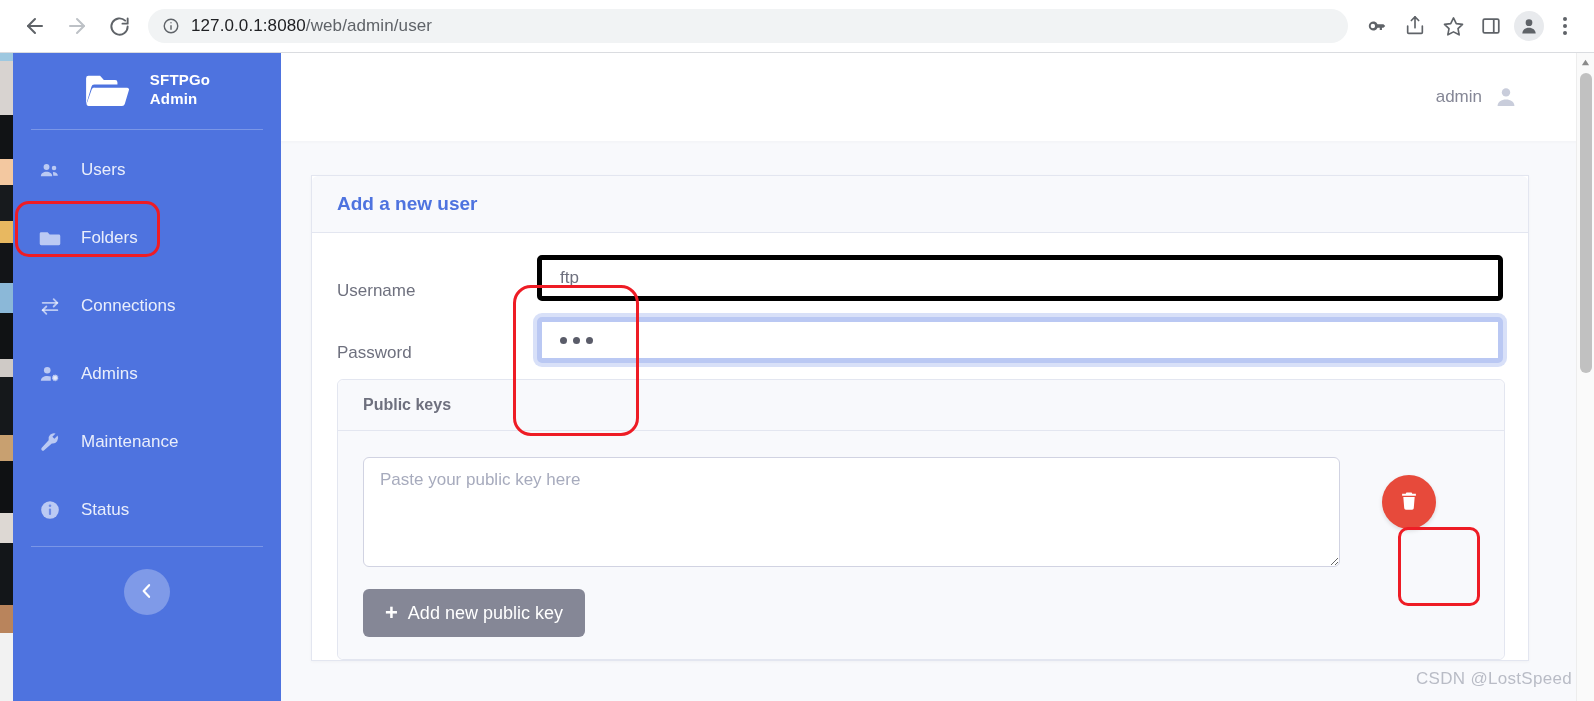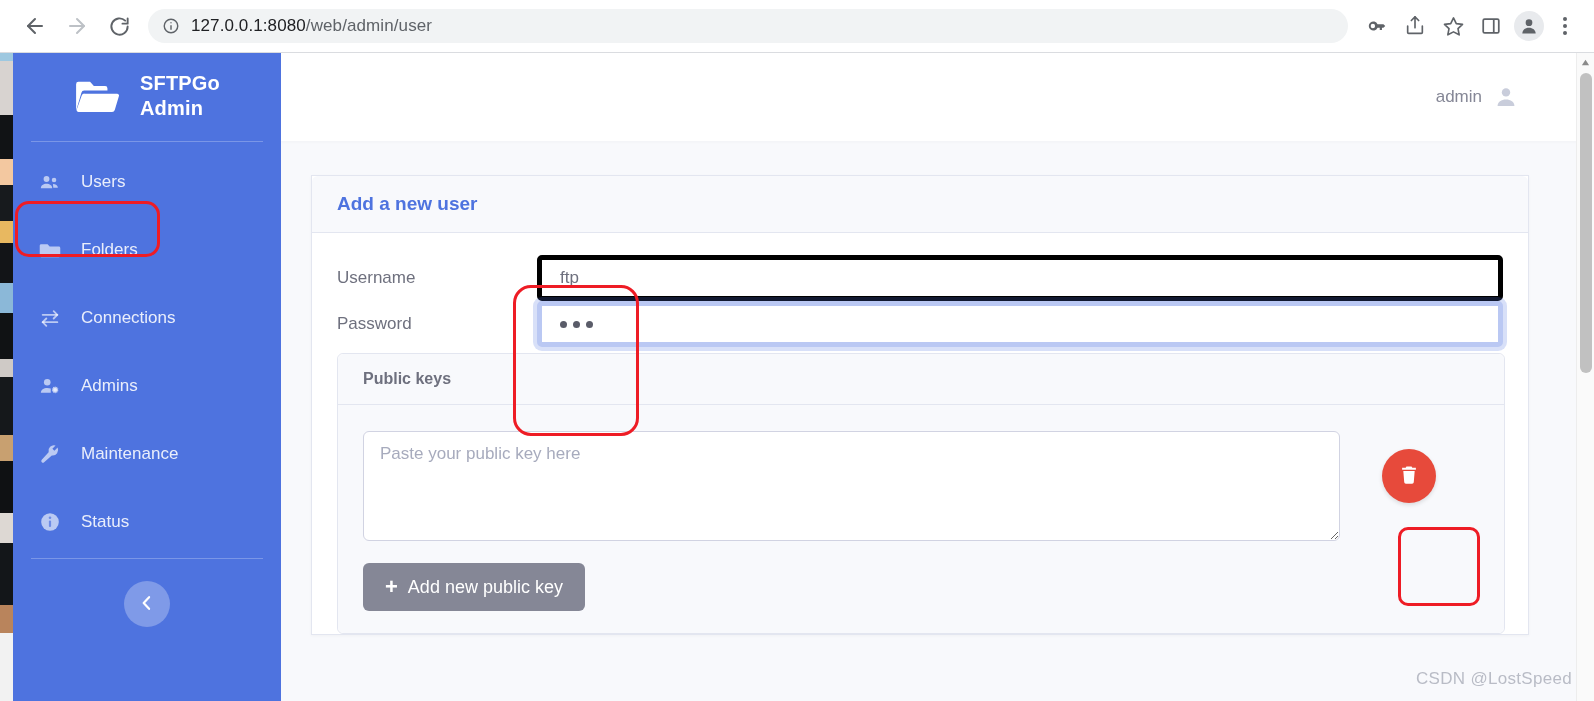--- a/index.html
+++ b/index.html
@@ -64,21 +64,21 @@
   
   .sidebar {
     position:absolute; left:13px; top:0; width:268px; height:648px;
     background:#4e73df; color:#fff; z-index:20;
   }
   .brand {
     display:flex; align-items:center; justify-content:center;
     padding: 18px 10px 16px 10px; gap: 20px;
   }
   .brand-icon { width:46px; height:38px; flex:0 0 auto; color:#fff; }
-  .brand-text { font-size:20px; font-weight:bold; line-height:1.25; text-align:left; letter-spacing:.2px; }
+  .brand-text { font-size:15px; font-weight:bold; line-height:1.25; text-align:left; letter-spacing:.2px; }
   .brand-divider { height:1px; background:rgba(255,255,255,.25); margin: 4px 18px 0 18px; }
 
   .nav { padding-top: 14px; }
   .nav-item {
     display:flex; align-items:center; gap:20px;
     padding: 10px 0 10px 26px; height:52px;
     color: rgba(255,255,255,.88); font-size:17px; cursor:pointer;
     text-decoration:none; position:relative;
   }
   .nav-item .nv-ic { width:22px; height:22px; flex:0 0 auto; color:rgba(255,255,255,.62); display:flex; align-items:center; justify-content:center;}
@@ -112,21 +112,21 @@
     box-shadow: 0 1px 3px rgba(0,0,0,.035);
     width: 1218px;
   }
   .card-head {
     background:#f8f9fc; border-bottom:1px solid #e3e6f0;
     padding: 17px 25px; border-radius:6px 6px 0 0;
   }
   .card-title { color:#4e73df; font-size:19px; font-weight:bold; }
   .card-body { padding: 22px 25px 0 25px; }
 
-  .form-row { display:flex; align-items:center; }
+  .form-row { display:flex; align-items:flex-end; margin-bottom: 16px; }
   .form-label { width: 200px; flex:0 0 auto; font-size:17px; color:#6e707e; }
   .form-ctrl {
     flex:1; height: 46px; border:5px solid #000000; border-radius:5px;
     background:#fff; padding: 0 18px; font-size:17px; color:#6e707e;
     font-family:"Liberation Sans", sans-serif; outline:none;
   }
   .form-ctrl.focused {
     border-color:#bac8f3;
     box-shadow: 0 0 0 4px rgba(78,115,223,.22);
   }

